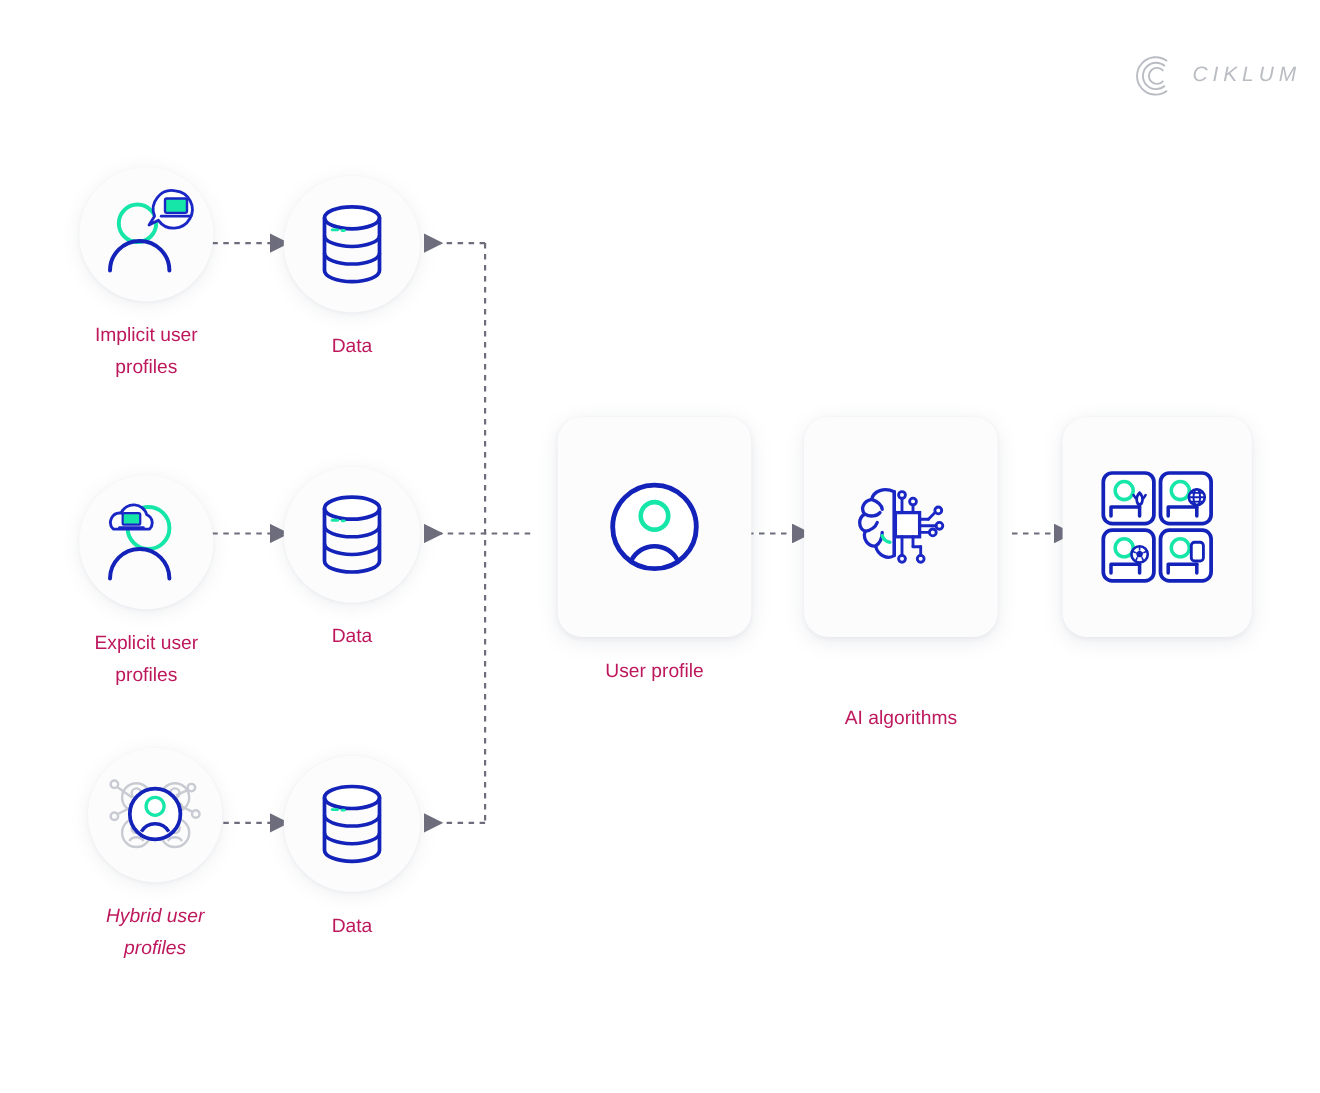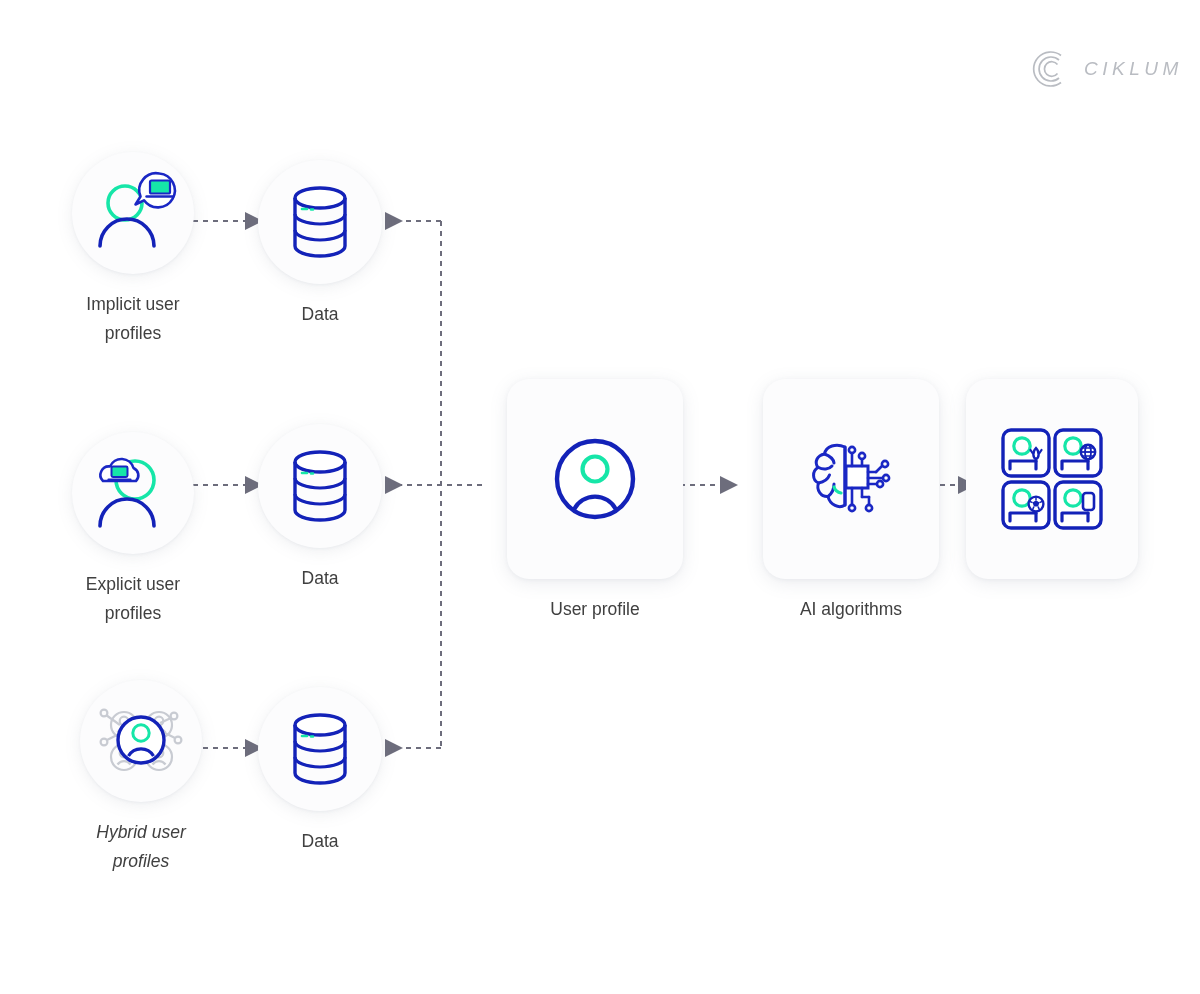--- a/index.html
+++ b/index.html
@@ -56,41 +56,41 @@
                 0 1px 4px rgba(120,130,150,0.08);
     display: flex;
     align-items: center;
     justify-content: center;
   }
   .node-label {
     margin-top: 16px;
     font-size: 17.5px;
     line-height: 29px;
     text-align: center;
-    color: #404040;
+    color: #be185d;
     white-space: pre-line;
   }
 
   
   #node-implicit       { left: 43px;  top: 152px; width: 180px; }
   #node-explicit       { left: 43px;  top: 432px; width: 180px; }
   #node-hybrid         { left: 51px;  top: 680px; width: 180px; font-style: italic; }
   #node-implicit .circle-shell,
   #node-explicit .circle-shell,
   #node-hybrid   .circle-shell { width: 122px; height: 122px; }
 
   #node-data-1 { left: 245px; top: 160px; width: 150px; }
   #node-data-2 { left: 245px; top: 424px; width: 150px; }
   #node-data-3 { left: 245px; top: 687px; width: 150px; }
   #node-data-1 .circle-shell,
   #node-data-2 .circle-shell,
   #node-data-3 .circle-shell { width: 124px; height: 124px; }
 
   #node-user-profile { left: 500px; top: 379px; width: 190px; }
-  #node-ai           { left: 756px; top: 379px; width: 190px; }
+  #node-ai           { left: 724px; top: 379px; width: 190px; gap: 43px; }
   #node-hyper        { left: 962px; top: 379px; width: 180px; }
   #node-user-profile .card-shell,
   #node-ai .card-shell { width: 176px; height: 200px; }
   #node-hyper .card-shell { width: 172px; height: 200px; }
 
   
   #arrow-layer {
     position: absolute;
     left: 0; top: 0;
     width: 1200px;

